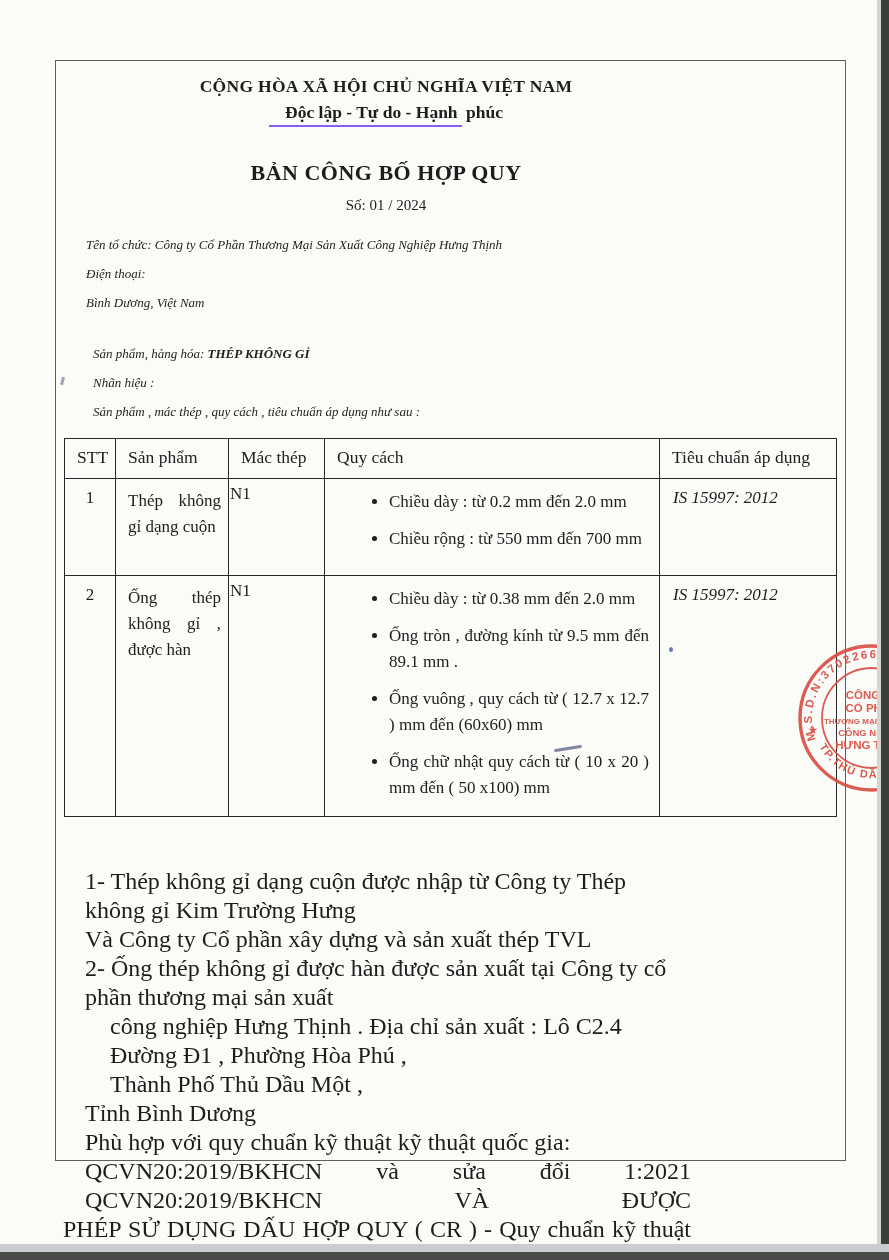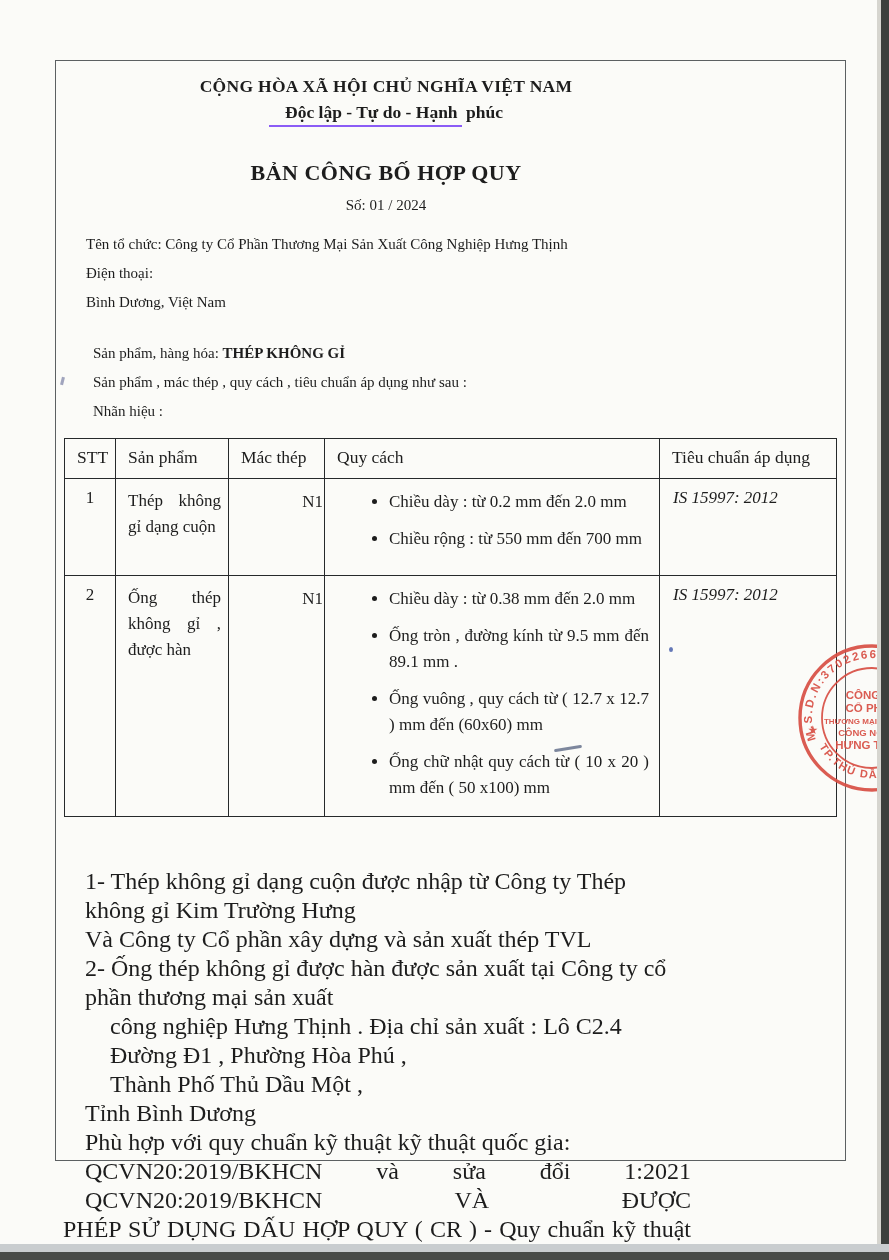--- a/index.html
+++ b/index.html
@@ -11,38 +11,38 @@
   .page-border{
     position:absolute;left:55px;top:60px;width:789px;height:1099px;
     border:1.5px solid #5c6062;background:transparent;
   }
   .content{position:absolute;left:55px;top:60px;width:662px;height:1099px;}
   .nat-title{margin-top:14px;text-align:center;font-weight:bold;font-size:17.5px;letter-spacing:.3px;line-height:24px;}
   .motto{text-align:center;font-weight:bold;font-size:17.5px;line-height:24px;margin-top:2px;}
   .motto .ul{display:inline-block;border-bottom:2px solid #8b5cf6;padding:0 4px 1px 16px;text-align:right;}
   .doc-title{text-align:center;font-weight:bold;font-size:22px;letter-spacing:.5px;margin-top:33px;line-height:26px;}
   .doc-no{text-align:center;font-size:15px;margin-top:8px;line-height:22px;}
-  .info{margin:14px 26px 0 31px;font-size:15px;line-height:29px;}
+  .info{margin:14px 26px 0 31px;font-size:13px;line-height:29px;font-style:italic;}
   .info .indent{padding-left:7px;}
   .gap-top{margin-top:22px;}
   .bold{font-weight:bold;}
   table.spec{
     border-collapse:collapse;margin:12px 0 0 9px;width:772px;table-layout:fixed;
     font-size:17px;
     border-radius:31px;
   }
   table.spec th,table.spec td{
     border:1.6px solid #26292b;vertical-align:top;background:transparent;
   }
   table.spec th{font-weight:normal;text-align:left;padding:8px 4px 8px 12px;font-size:17.5px;}
   th.c-stt{text-align:center;padding-left:2px;}
   .col-stt{width:51px;}.col-prod{width:113px;}.col-grade{width:96px;}.col-spec{width:335px;}.col-std{width:177px;}
   td.cell-stt{text-align:center;padding-top:9px;}
   td.cell-prod{padding:9px 7px 4px 12px;text-align:justify;line-height:26px;}
-  td.cell-grade{text-align:right;padding-top:13px;}
+  td.cell-grade{text-align:left;padding-top:5px;}
   td.cell-std{padding:9px 4px 20px 13px;font-style:italic;}
   td.cell-spec{padding:4px 8px 4px 0;}
   ul.specs{margin:6px 0 0 0;padding-left:64px;}
   ul.specs li{margin-bottom:11px;text-align:justify;line-height:26px;padding-right:2px;}
   tr.r-head{height:40px;}
   tr.r-1{height:97px;}
   tr.r-2{height:232px;}
   .notes{margin:50px 26px 0 30px;font-size:24px;line-height:29px;}
   .n-sub{margin-left:25px;}
   .justify-full{text-align:justify;text-align-last:justify;}
@@ -71,22 +71,22 @@
   <div class="motto"><span class="ul">Độc lập - Tự do - Hạnh</span><span> phúc</span></div>
 
   <div class="doc-title">BẢN CÔNG BỐ HỢP QUY</div>
   <div class="doc-no">Số: 01 / 2024</div>
 
   <div class="info">
     <div>Tên tổ chức: Công ty Cổ Phần Thương Mại Sản Xuất Công Nghiệp Hưng Thịnh</div>
     <div>Điện thoại:</div>
     <div>Bình Dương, Việt Nam</div>
     <div class="indent gap-top"><span>Sản phẩm, hàng hóa: </span><span class="bold">THÉP KHÔNG GỈ</span></div>
+    <div class="indent">Nhãn hiệu :</div>
     <div class="indent">Sản phẩm , mác thép , quy cách , tiêu chuẩn áp dụng như sau :</div>
-    <div class="indent">Nhãn hiệu :</div>
   </div>
 
   <table class="spec">
     <colgroup>
       <col class="col-stt">
         <col class="col-prod">
         <col class="col-grade">
         <col class="col-spec">
         <col class="col-std">
     </colgroup>

